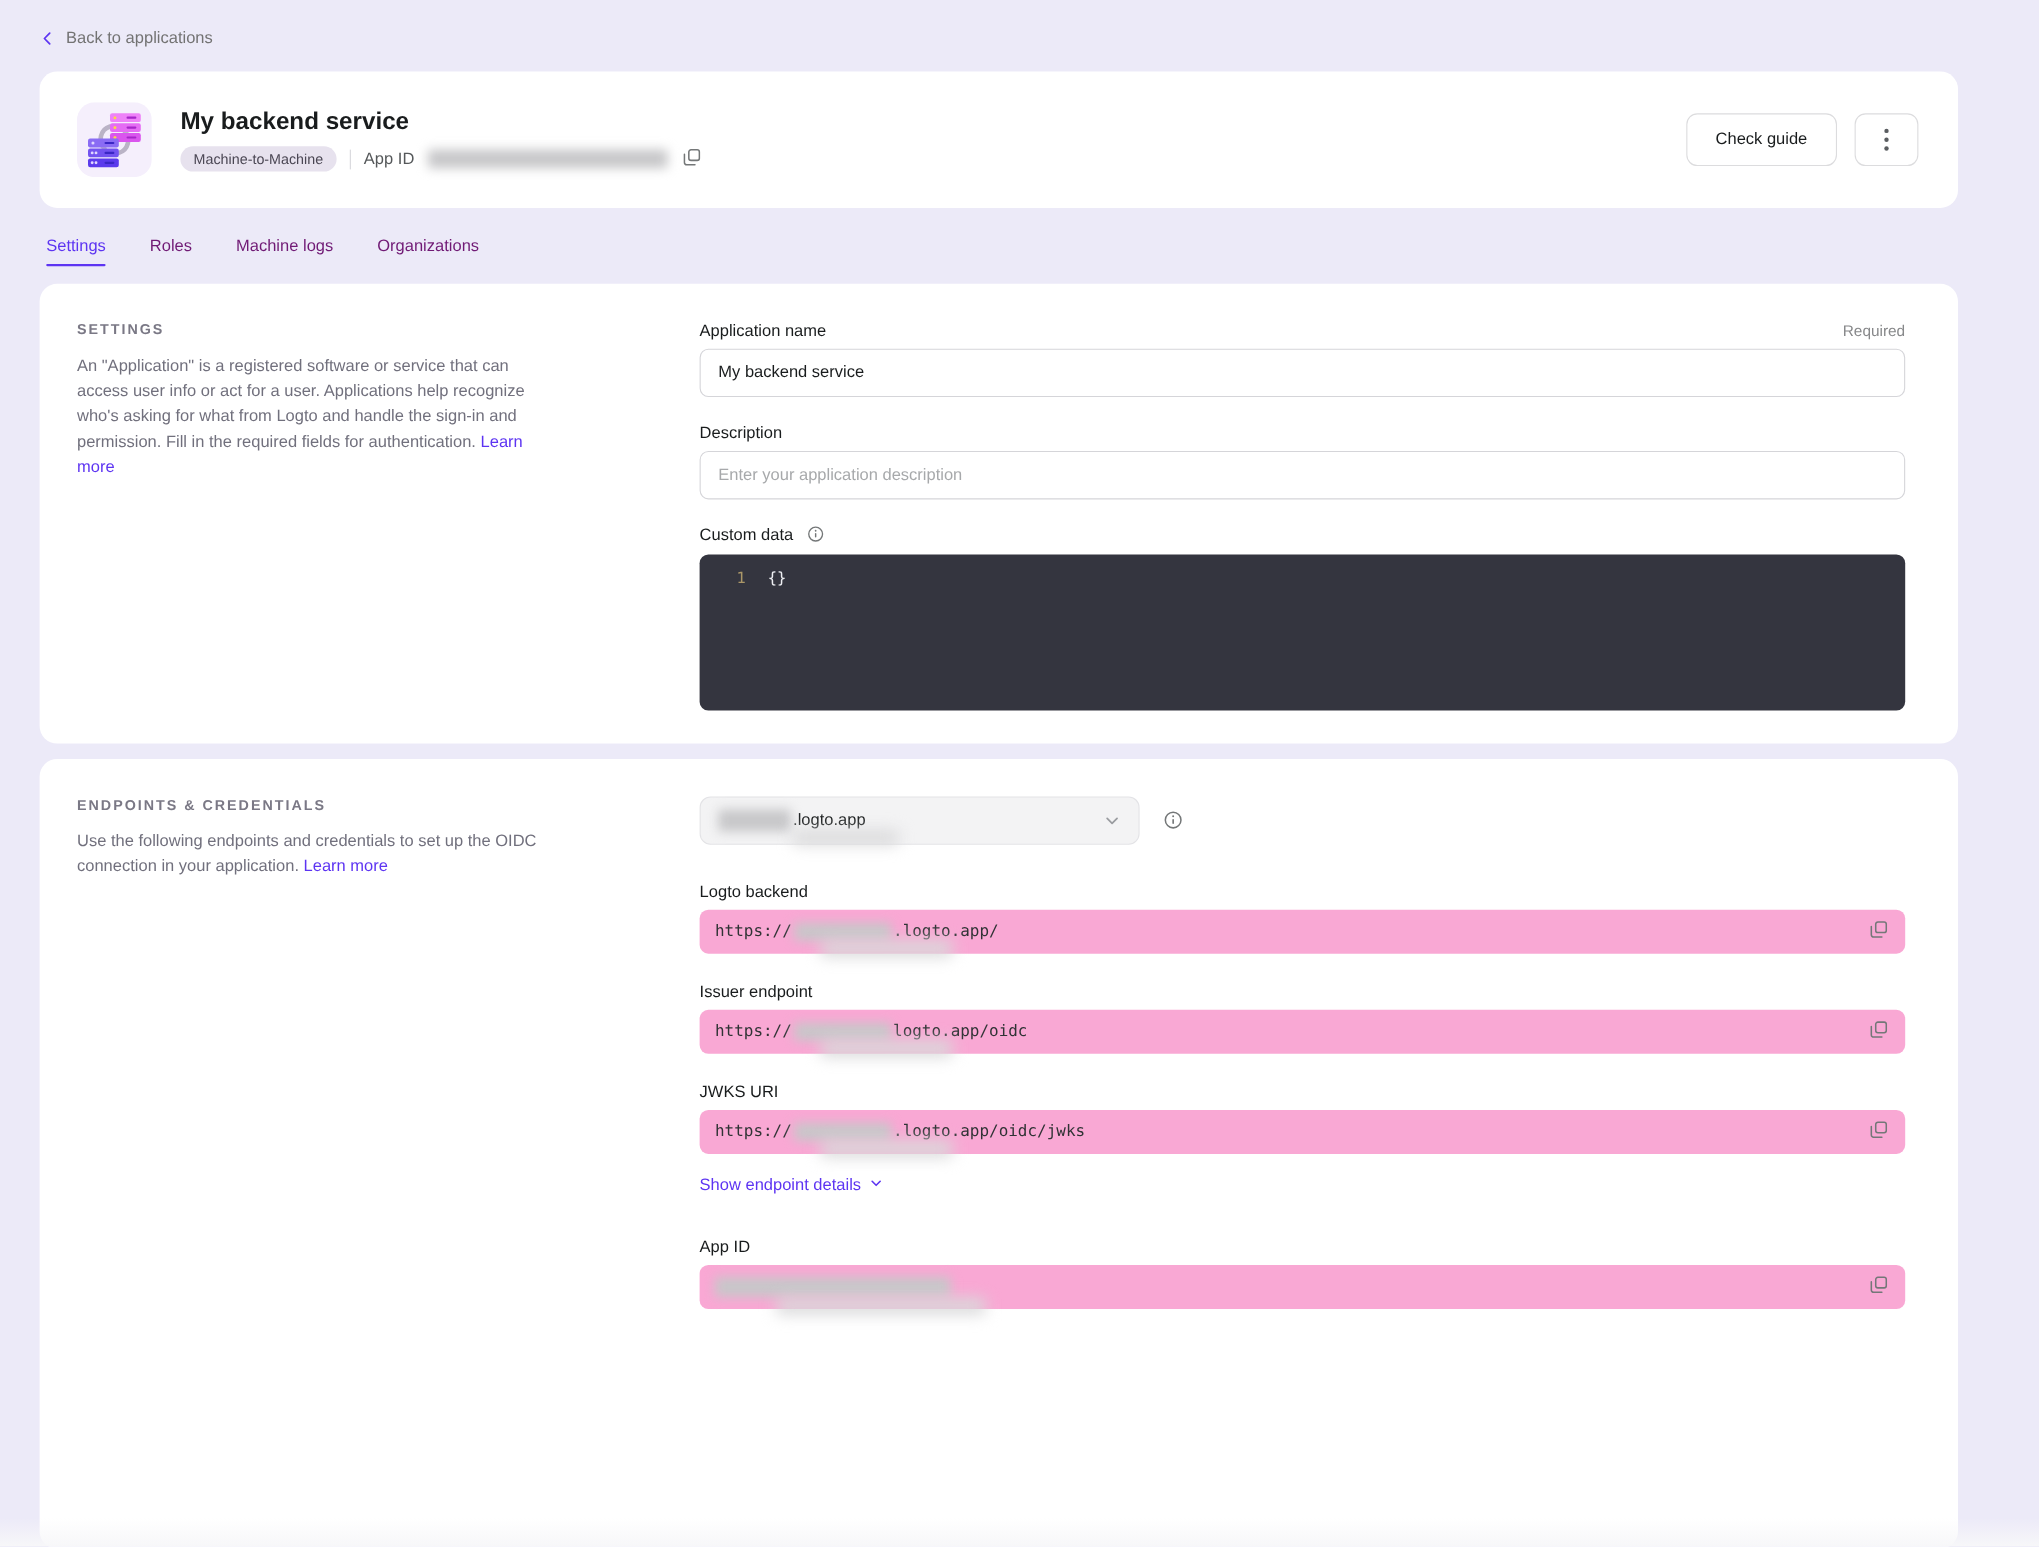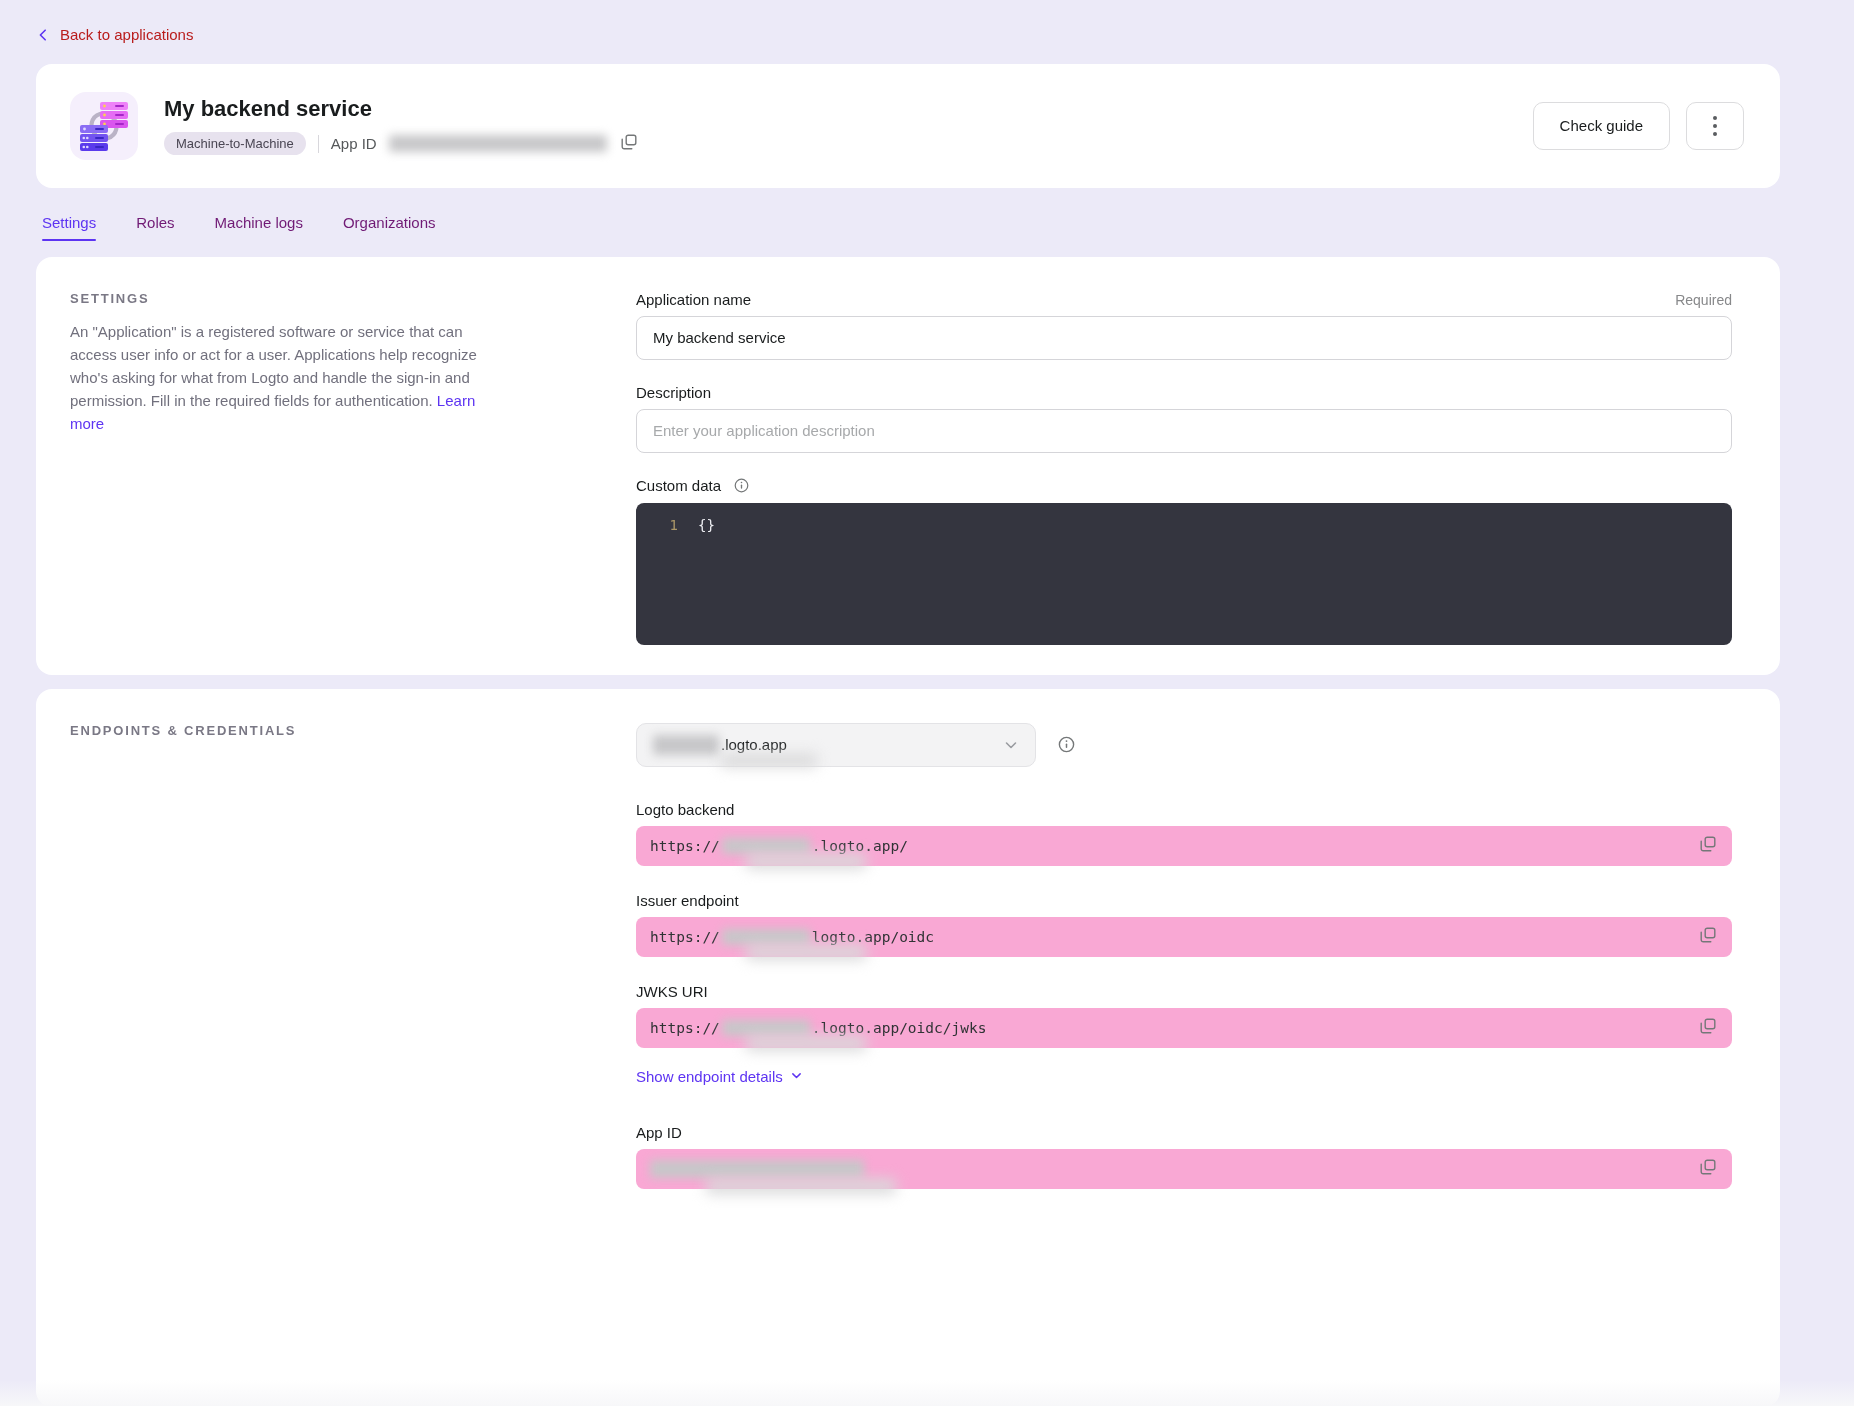--- a/index.html
+++ b/index.html
@@ -9,21 +9,21 @@
     font-family:"Liberation Sans", sans-serif;
     color:#191c1d;
     overflow:hidden;
     position:relative;
   }
   .page { padding:26px 74px 0 36px; }
 
   
   .back-link {
     display:inline-flex; align-items:center; gap:10px;
-    color:#b91c1c; font-size:15px; font-weight:500; cursor:pointer; text-decoration:none;
+    color:#737373; font-size:15px; font-weight:500; cursor:pointer; text-decoration:none;
   }
   .back-link svg { display:block; }
 
   
   .header-card {
     background:#fff; border-radius:16px; margin-top:18px;
     padding:28px 36px 28px 34px; display:flex; align-items:center;
   }
   .app-icon { width:68px; height:68px; flex-shrink:0; }
   .header-info { margin-left:26px; }
@@ -265,20 +265,24 @@
           </div>
         </div>
       </div>
     </div>
   </div>
 
   
   <div class="card card-endpoints">
     <div class="col-left">
       <div class="section-heading">ENDPOINTS &amp; CREDENTIALS</div>
+      <div class="section-desc">
+        <span>Use the following endpoints and credentials to set up the OIDC connection in your application.</span>
+        <a class="inline-link">Learn more</a>
+      </div>
     </div>
     <div class="col-right">
 
       <div class="tenant-row">
         <div class="tenant-select">
           <span class="redact tenant-redact"></span>
           <span class="smudge tenant-smudge"></span>
           <span class="tenant-text">.logto.app</span>
           <span class="select-chevron">
             <svg width="16" height="16" viewBox="0 0 16 16" fill="none">

